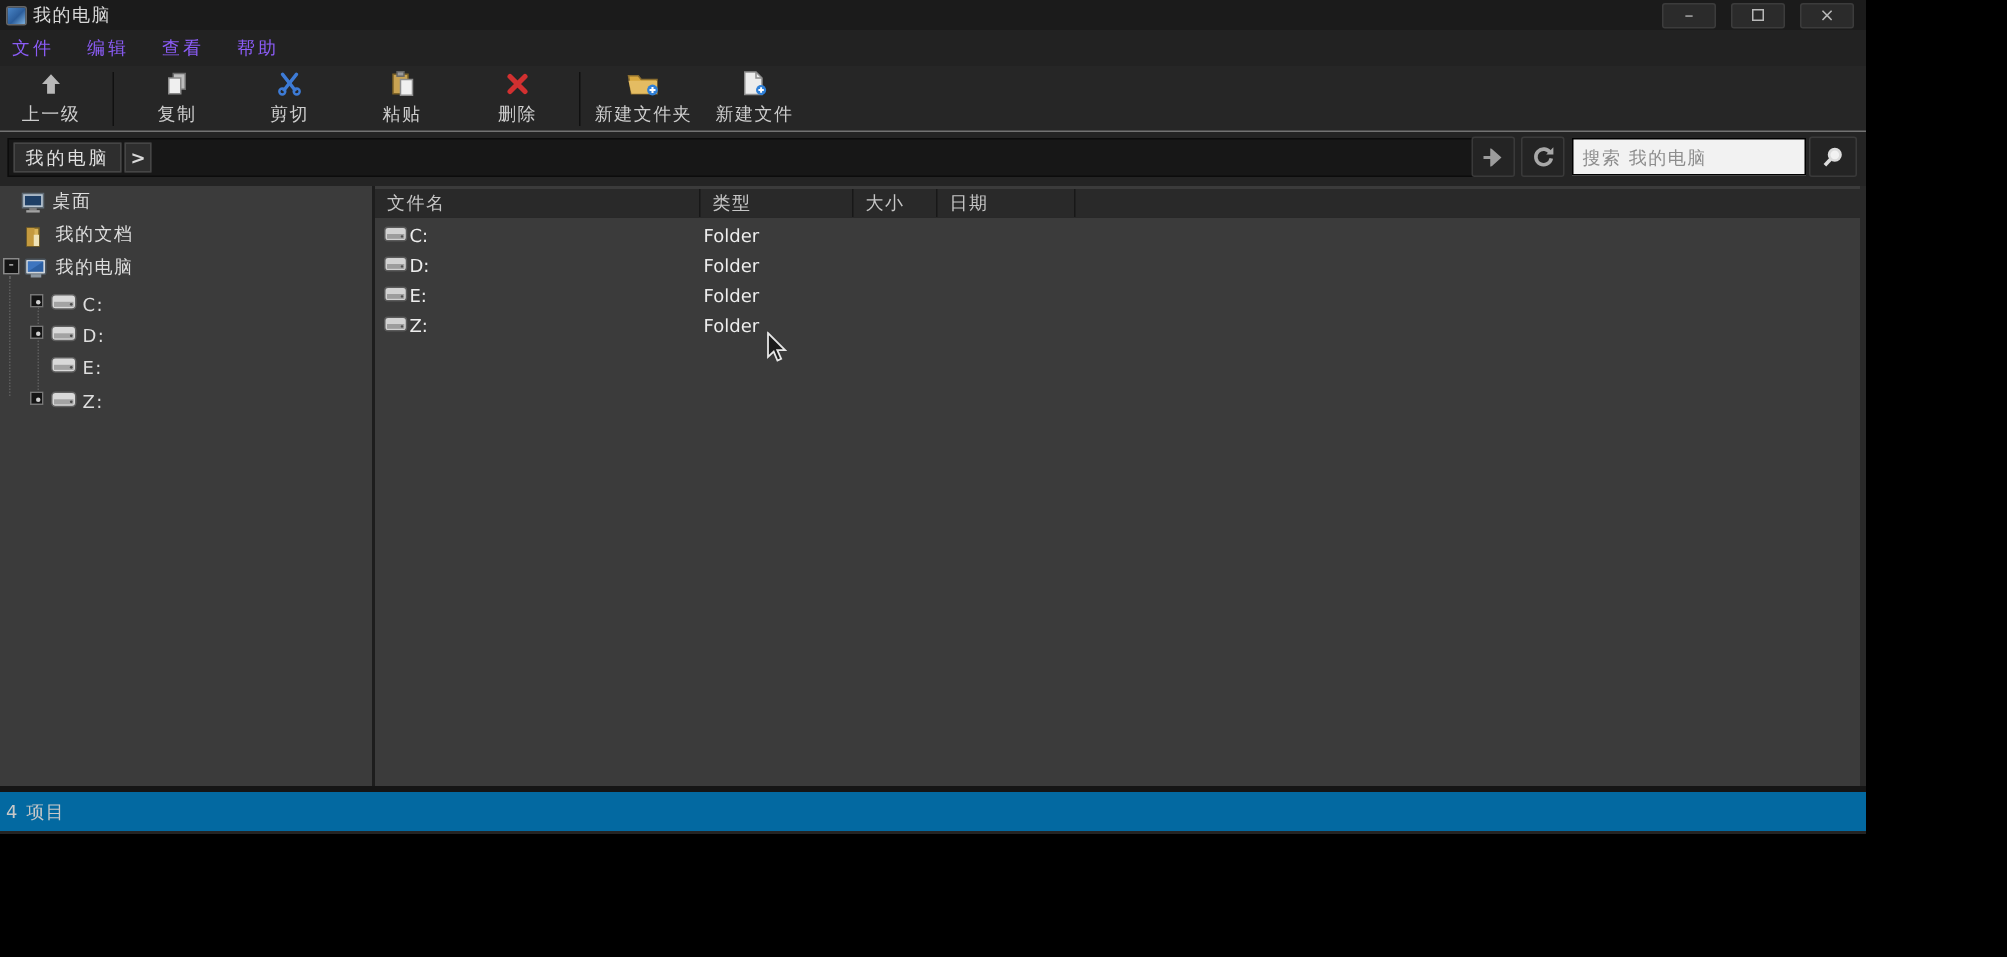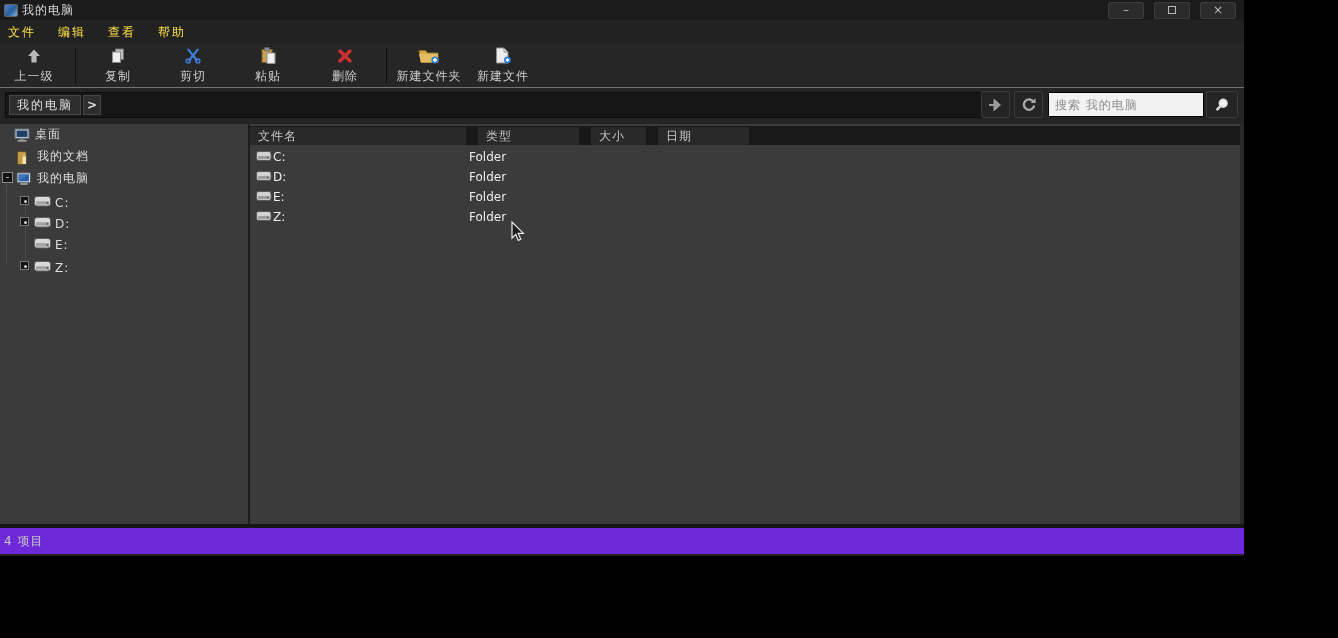--- a/index.html
+++ b/index.html
@@ -15,21 +15,21 @@
               border:1px solid #666; }
   .title-text { color:#d8d8d8; font-size:12px; letter-spacing:1px; }
   .win-controls { position:absolute; right:8px; top:2px; display:flex; gap:10px; }
   .win-btn { width:36px; height:17px; background:#2b2b2b; border:1px solid #3c3c3c; border-radius:2px;
              color:#b9b9b9; font-size:12px; line-height:14px; text-align:center; cursor:default; }
   .max-glyph { display:inline-block; width:8px; height:8px; border:1.5px solid #b9b9b9; margin-top:3px; }
 
   
   .menubar { position:absolute; left:0; top:20px; width:100%; height:24px; background:#222;
              display:flex; align-items:center; padding-left:8px; }
-  .menu-item { color:#fde047; font-size:12px; padding:0 12px 0 0; margin-right:10px; letter-spacing:2px; }
+  .menu-item { color:#8b5cf6; font-size:12px; padding:0 12px 0 0; margin-right:10px; letter-spacing:2px; }
 
   
   .toolbar { position:absolute; left:0; top:44px; width:100%; height:44px; background:#262626;
              border-bottom:1px solid #737373; }
   .tbtn { position:absolute; top:3px; height:38px; display:flex; flex-direction:column;
           align-items:center; justify-content:space-between; }
   .tico { height:17px; display:flex; align-items:center; justify-content:center; }
   .tlbl { color:#cdcdcd; font-size:12px; white-space:nowrap; letter-spacing:1px; }
   .tsep { position:absolute; top:4px; width:1px; height:36px; background:#101010; }
 
@@ -61,34 +61,34 @@
   .tree-icon { display:inline-flex; width:18px; height:15px; margin-right:3px; }
   .expander { position:absolute; width:11px; height:11px; background:#141414; border:1px solid #8a8a8a;
               color:#cfcfcf; font-size:10px; line-height:8px; text-align:center; }
   .expander-dot { position:absolute; width:9px; height:9px; background:#141414; border:1px solid #777; }
   .expander-dot::after { content:""; position:absolute; left:2.5px; top:2.5px; width:3px; height:3px;
                          background:#d0d0d0; border-radius:50%; }
   .tree-line { position:absolute; border-left:1px dotted #5c5c5c; width:0; }
 
   
   .list-header { position:absolute; left:0; top:2px; width:990px; height:19px; background:#181818;
-                 display:flex; gap:12px;align-items:center; }
+                 display:flex; gap:1px; }
   .hcell { background:#292929; color:#c6c6c6; font-size:12px; line-height:18px; padding-left:8px;
            letter-spacing:1px; }
   .list-rows { position:absolute; left:0; top:23px; width:990px; }
   .lrow { position:relative; height:20px; display:flex; align-items:center; color:#ededed; font-size:12px; }
   .lrow .ricon { position:absolute; left:6px; top:3px; width:16px; height:13px; }
   .rname { position:absolute; left:23px; }
   .rtype { position:absolute; left:219px; }
   .rsize { position:absolute; left:328px; }
   .rdate { position:absolute; left:385px; }
 
   
   .statusgap { position:absolute; left:0; top:524px; width:1244px; height:4px; background:#151515; }
-  .statusbar { position:absolute; left:0; top:528px; width:1244px; height:26px; background:#6d28d9;
+  .statusbar { position:absolute; left:0; top:528px; width:1244px; height:26px; background:#0369a1;
                display:flex; align-items:center; }
   .status-text { color:#c8c8c8; font-size:12px; margin-left:4px; letter-spacing:1px; }
 
   .cursor { position:absolute; left:510px; top:221px; z-index:50; }
 </style>
 </head>
 <body>
 
 <div class="window">
 

